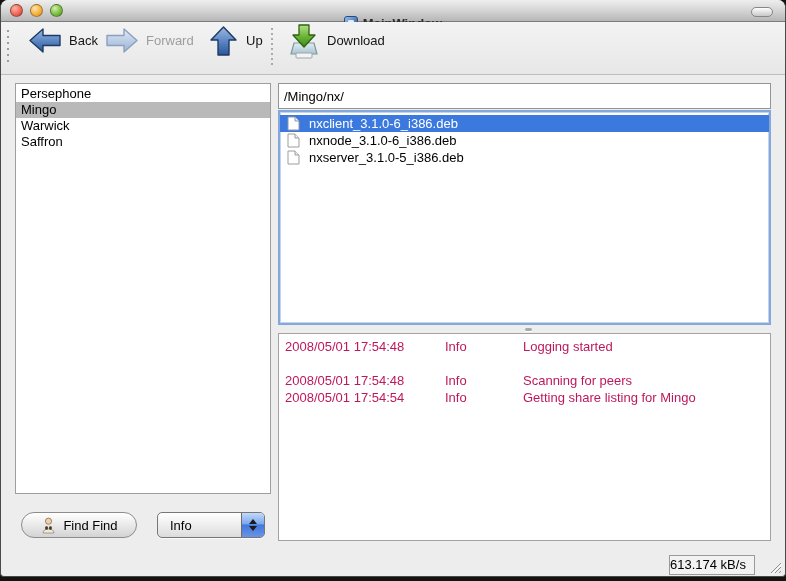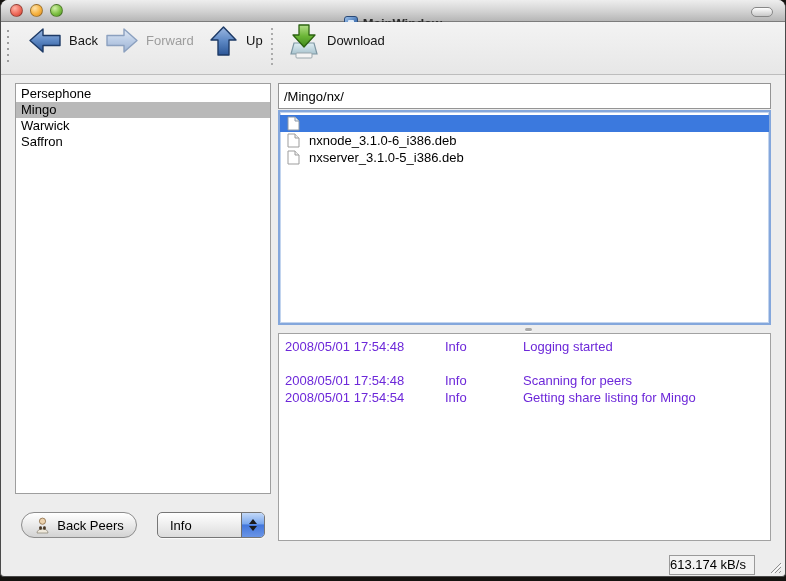--- a/index.html
+++ b/index.html
@@ -61,21 +61,21 @@
   .file-list{position:absolute;left:277px;top:110px;width:493px;height:215px;background:#fff;
     border:2px solid #84a7dc;box-shadow:0 0 0 1px #c2d4ee inset;padding-top:3px;}
   .file-row{height:17px;display:flex;align-items:center;gap:9px;padding-left:7px;
     font-size:13px;color:#000;}
   .file-row.selected{background:#3b79de;color:#fff;}
   .splitter{position:absolute;left:277px;top:325px;width:493px;height:8px;}
   .split-dot{position:absolute;left:50%;top:3px;width:7px;height:3px;border-radius:2px;
     background:#a9a9a9;box-shadow:0 1px 0 #fff;}
   .log-area{position:absolute;left:277px;top:333px;width:493px;height:208px;background:#fff;
     border:1px solid #a2a2a2;font-size:13px;padding-top:4px;overflow:hidden;}
-  .log-row{position:relative;height:17px;line-height:17px;color:#6d28d9;}
+  .log-row{position:relative;height:17px;line-height:17px;color:#be185d;}
   .log-ts{position:absolute;left:6px;white-space:pre;}
   .log-level{position:absolute;left:166px;}
   .log-msg{position:absolute;left:244px;white-space:pre;}
   
   .speed-box{position:absolute;left:668px;top:555px;width:86px;height:20px;border:1px solid #9a9a9a;
     background:#f2f2f2;font-size:13px;line-height:18px;color:#000;}
   .resize-grip{position:absolute;right:3px;bottom:2px;width:14px;height:14px;}
   
   .icon-doc{flex:0 0 auto;}
 </style>
@@ -172,39 +172,40 @@
     <div class="peer-row">Saffron</div>
   </div>
 
   <div class="find-btn">
     <svg width="17" height="17" viewBox="0 0 17 17">
       <circle cx="8.5" cy="4.2" r="3.1" fill="#ecd2ae" stroke="#8a6b45" stroke-width=".8"></circle>
       <path d="M3 16 C3 10.5 14 10.5 14 16 Z" fill="#efe9dc" stroke="#8f8a7c" stroke-width=".8"></path>
       <rect x="5.2" y="9.2" width="2.7" height="3.6" rx="1.2" fill="#4a3826"></rect>
       <rect x="9.1" y="9.2" width="2.7" height="3.6" rx="1.2" fill="#4a3826"></rect>
     </svg>
-    <span>Back Peers</span>
+    <span>Find Find</span>
   </div>
 
   <div class="info-popup">
     <div class="info-label">Info</div>
     <div class="popup-cap">
       <div class="tri-up"></div>
       <div class="tri-down"></div>
     </div>
   </div>
 
   <input class="path-field" type="text" value="/Mingo/nx/" style="">
 
   <div class="file-list">
     <div class="file-row selected">
       <svg class="icon-doc" width="13" height="15" viewBox="0 0 13 15">
         <path d="M1 1 L8 1 L12 5 L12 14 L1 14 Z" fill="#ffffff" stroke="#8d9aa8" stroke-width="1"></path>
         <path d="M8 1 L8 5 L12 5" fill="#e8edf2" stroke="#8d9aa8" stroke-width="1"></path>
       </svg>
+      <span>nxclient_3.1.0-6_i386.deb</span>
     </div>
     <div class="file-row">
       <svg class="icon-doc" width="13" height="15" viewBox="0 0 13 15">
         <path d="M1 1 L8 1 L12 5 L12 14 L1 14 Z" fill="#ffffff" stroke="#9d9d9d" stroke-width="1"></path>
         <path d="M8 1 L8 5 L12 5" fill="#ededed" stroke="#9d9d9d" stroke-width="1"></path>
       </svg>
       <span>nxnode_3.1.0-6_i386.deb</span>
     </div>
     <div class="file-row">
       <svg class="icon-doc" width="13" height="15" viewBox="0 0 13 15">

